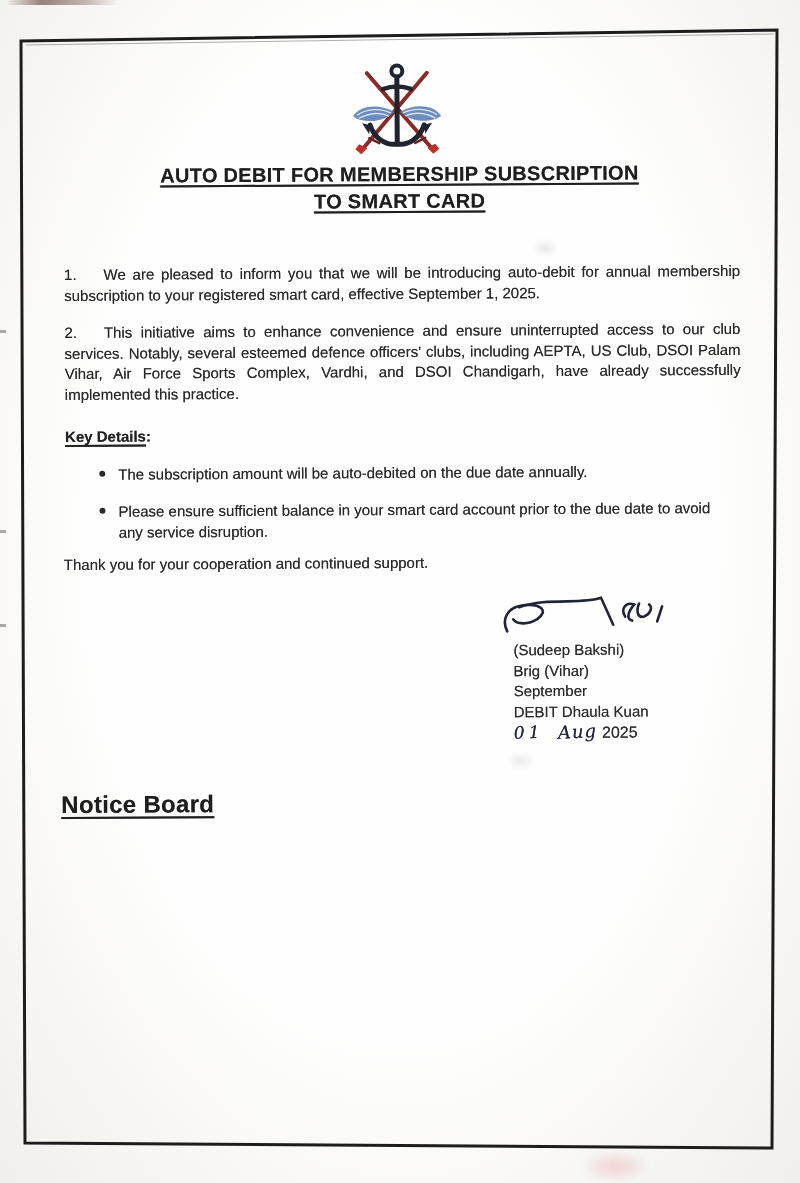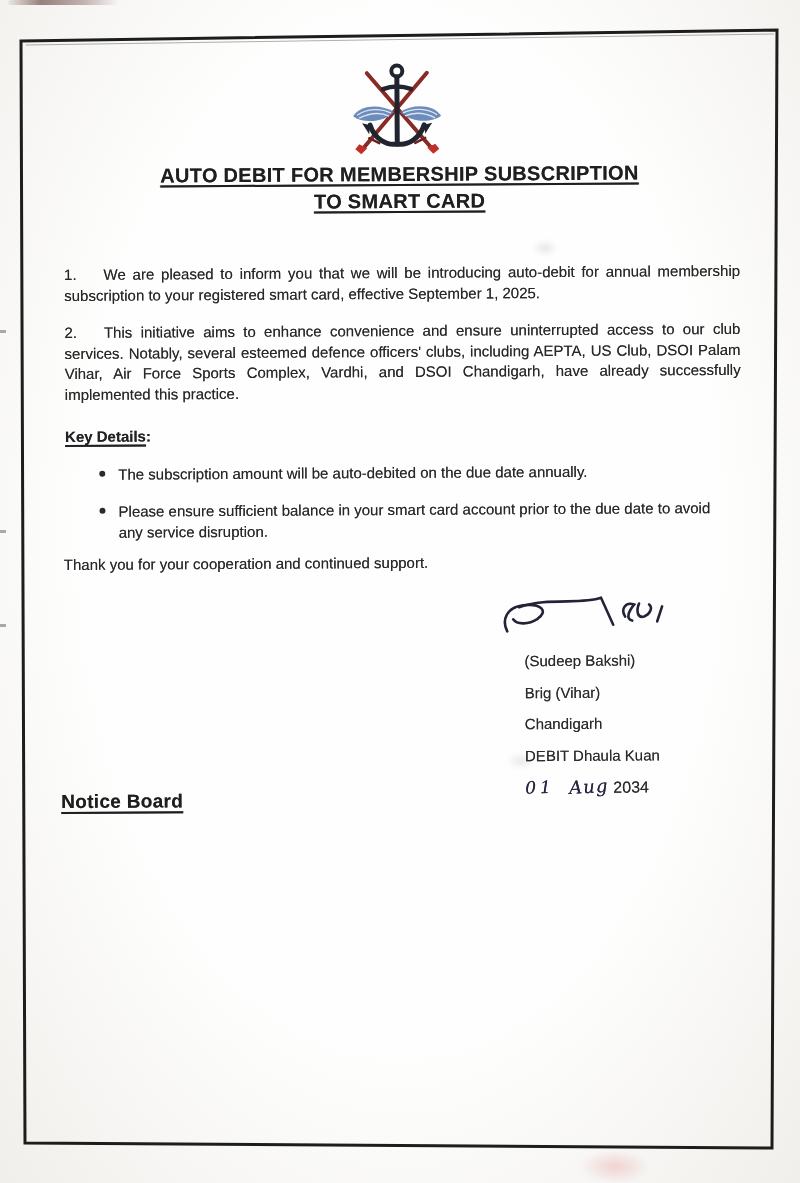--- a/index.html
+++ b/index.html
@@ -67,32 +67,32 @@
   .b1{top:462px;} .b2{top:499px;}
   .bdot{position:absolute;left:0;top:7px;width:6px;height:6px;border-radius:50%;background:#2a2a2a;}
   .btext{display:block;padding-left:19px;}
 
   .closing{position:absolute;left:64px;top:554px;font-size:15px;}
 
   .sig-scrawl{position:absolute;left:497px;top:592px;width:180px;height:58px;}
   .sigblock{
     position:absolute;left:512px;top:640px;font-size:15px;line-height:19.5px;color:#2b2b2b;
   }
-  .sigblock div{margin:12px;}
+  .sigblock div{margin:1px;}
   .dateline{margin-top:2px;font-size:15px;}
   .hand{
     font-family:"DejaVu Serif", serif;font-style:italic;color:#252540;
     text-shadow:0 0 .5px rgba(40,40,70,.9);
   }
   .hand-day{font-size:17px;letter-spacing:4px;display:inline-block;transform:rotate(-2deg);}
   .hand-month{font-size:18px;display:inline-block;transform:rotate(-3deg);margin-left:10px;letter-spacing:1px;}
   .typed-year{margin-left:1px;font-size:16px;}
 
   .noticeboard{
-    position:absolute;left:60px;top:789px;font-size:19px;font-weight:bold;color:#1e1e1e;
+    position:absolute;left:60px;top:789px;font-size:24px;font-weight:bold;color:#1e1e1e;
     text-decoration:underline;text-underline-offset:4px;text-decoration-thickness:2px;letter-spacing:.3px;
   }
 </style>
 </head>
 <body>
 
 <div class="page">
 
   <svg class="border-svg" width="800" height="1183" aria-hidden="true">
     <polygon points="21,41 777,30 772,1148 25,1143" fill="none" stroke="#1d1d1d" stroke-width="3"></polygon>
@@ -178,25 +178,25 @@
         <path d="M22,16 C50,6 84,14 104,7 L116,34"></path>
         <path d="M128,26 C123,18 129,11 137,14 C132,20 128,28 135,30"></path>
         <path d="M142,13 C139,20 140,28 147,26 C153,24 156,17 152,14"></path>
         <path d="M165,16 L160,31"></path>
       </g>
     </svg>
 
     <div class="sigblock">
       <div>(Sudeep Bakshi)</div>
       <div>Brig (Vihar)</div>
-      <div>Chandigarh</div>
+      <div>September</div>
       <div>DEBIT Dhaula Kuan</div>
       <div class="dateline">
         <span class="hand hand-day">01</span>
         <span class="hand hand-month">Aug</span>
-        <span class="typed-year">2034</span>
+        <span class="typed-year">2025</span>
       </div>
     </div>
 
     <div class="noticeboard">Notice Board</div>
 
   </div>
 </div>
 
 </body></html>

